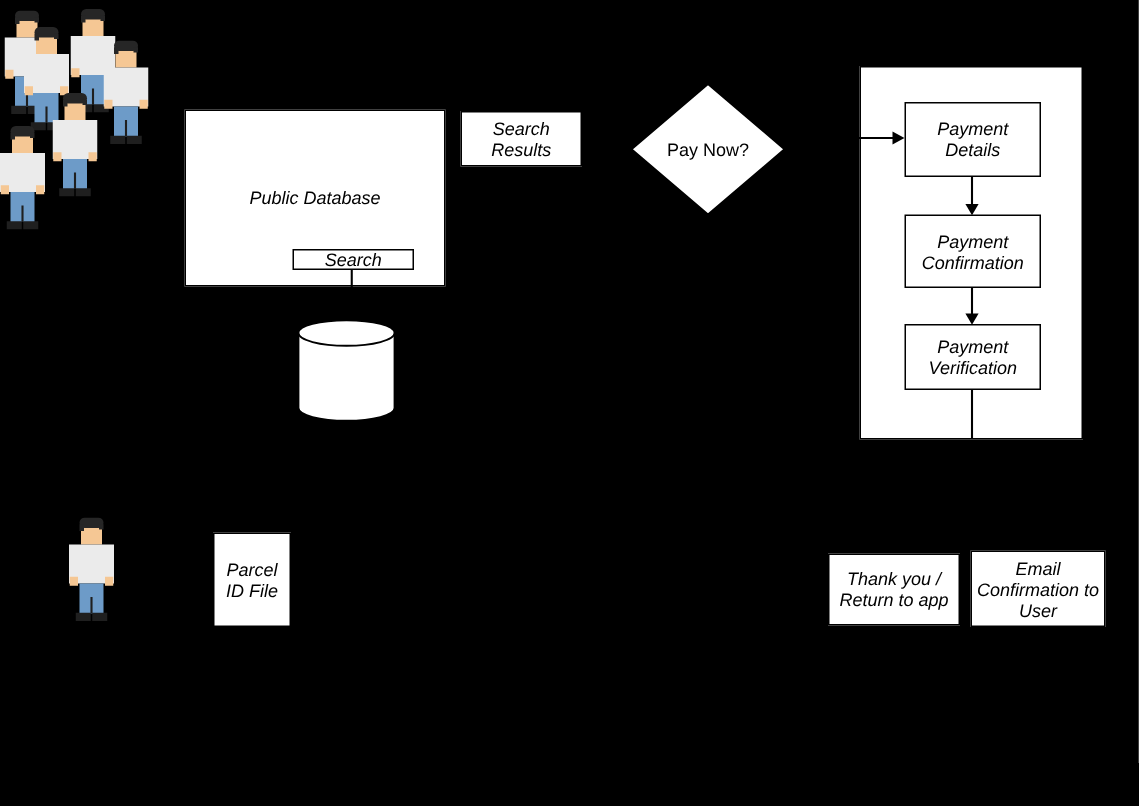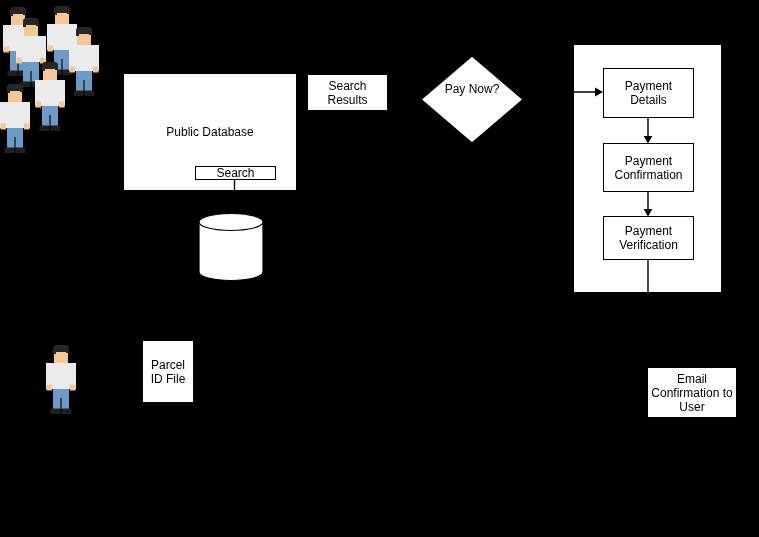--- a/index.html
+++ b/index.html
@@ -16,20 +16,21 @@
     box-sizing: border-box;
     background: var(--node-fill, #ffffff);
     border: 1px solid var(--node-stroke, #000000);
     color: var(--text, #000000);
     display: flex;
     align-items: center;
     justify-content: center;
     text-align: center;
     font-size: 12px;
     line-height: 14px;
+    font-style: italic;
   }
   .label { white-space: pre-line; }
   .overlay-label {
     position: absolute;
     display: flex;
     align-items: center;
     justify-content: center;
     text-align: center;
     color: var(--text, #000000);
     font-size: 12px;
@@ -103,21 +104,21 @@
   </div>
 
   <div class="node" style="left:307px;top:74px;width:81px;height:37px">
     <span class="label">Search
 Results</span>
   </div>
 
   <svg class="abs" style="left:420px;top:55px" width="104" height="89" viewBox="0 0 104 89">
     <polygon points="52,1 103,44.5 52,88 1,44.5" fill="var(--node-fill, #ffffff)" stroke="var(--node-stroke, #000000)" stroke-width="1.3"></polygon>
   </svg>
-  <div class="overlay-label" style="left:420px;top:44px;width:104px;height:89px">
+  <div class="overlay-label" style="left:420px;top:55px;width:104px;height:89px">
     <span class="label">Pay Now?</span>
   </div>
 
   <div class="node" style="left:573px;top:44px;width:149px;height:249px"></div>
 
   <div class="node" style="left:603px;top:68px;width:91px;height:50px">
     <span class="label">Payment
 Details</span>
   </div>
 
@@ -129,26 +130,30 @@
   <div class="node" style="left:603px;top:216px;width:91px;height:44px">
     <span class="label">Payment
 Verification</span>
   </div>
 
   <svg class="abs" style="left:198px;top:212px" width="66" height="70" viewBox="0 0 66 70">
     <path d="M1,10 V60 a32,8.5 0 0 0 64,0 V10" fill="var(--node-fill, #ffffff)" stroke="var(--node-stroke, #000000)" stroke-width="1.2"></path>
     <ellipse cx="33" cy="10" rx="32" ry="8.5" fill="var(--node-fill, #ffffff)" stroke="var(--node-stroke, #000000)" stroke-width="1.2"></ellipse>
   </svg>
 
-  <div class="node" style="left:142px;top:340px;width:52px;height:63px">
+  <div class="node" style="left:142px;top:355px;width:52px;height:63px">
     <span class="label">Parcel
 ID File</span>
   </div>
 
 
+  <div class="node" style="left:552px;top:369px;width:88px;height:48px">
+    <span class="label">Thank you /
+Return to app</span>
+  </div>
 
   <div class="node" style="left:647px;top:367px;width:90px;height:51px">
     <span class="label">Email
 Confirmation to
 User</span>
   </div>
 
   <svg class="connectors" width="759" height="537">
     <line x1="234.5" y1="180" x2="234.5" y2="213"></line>
     <line x1="522" y1="92" x2="596" y2="92"></line>

